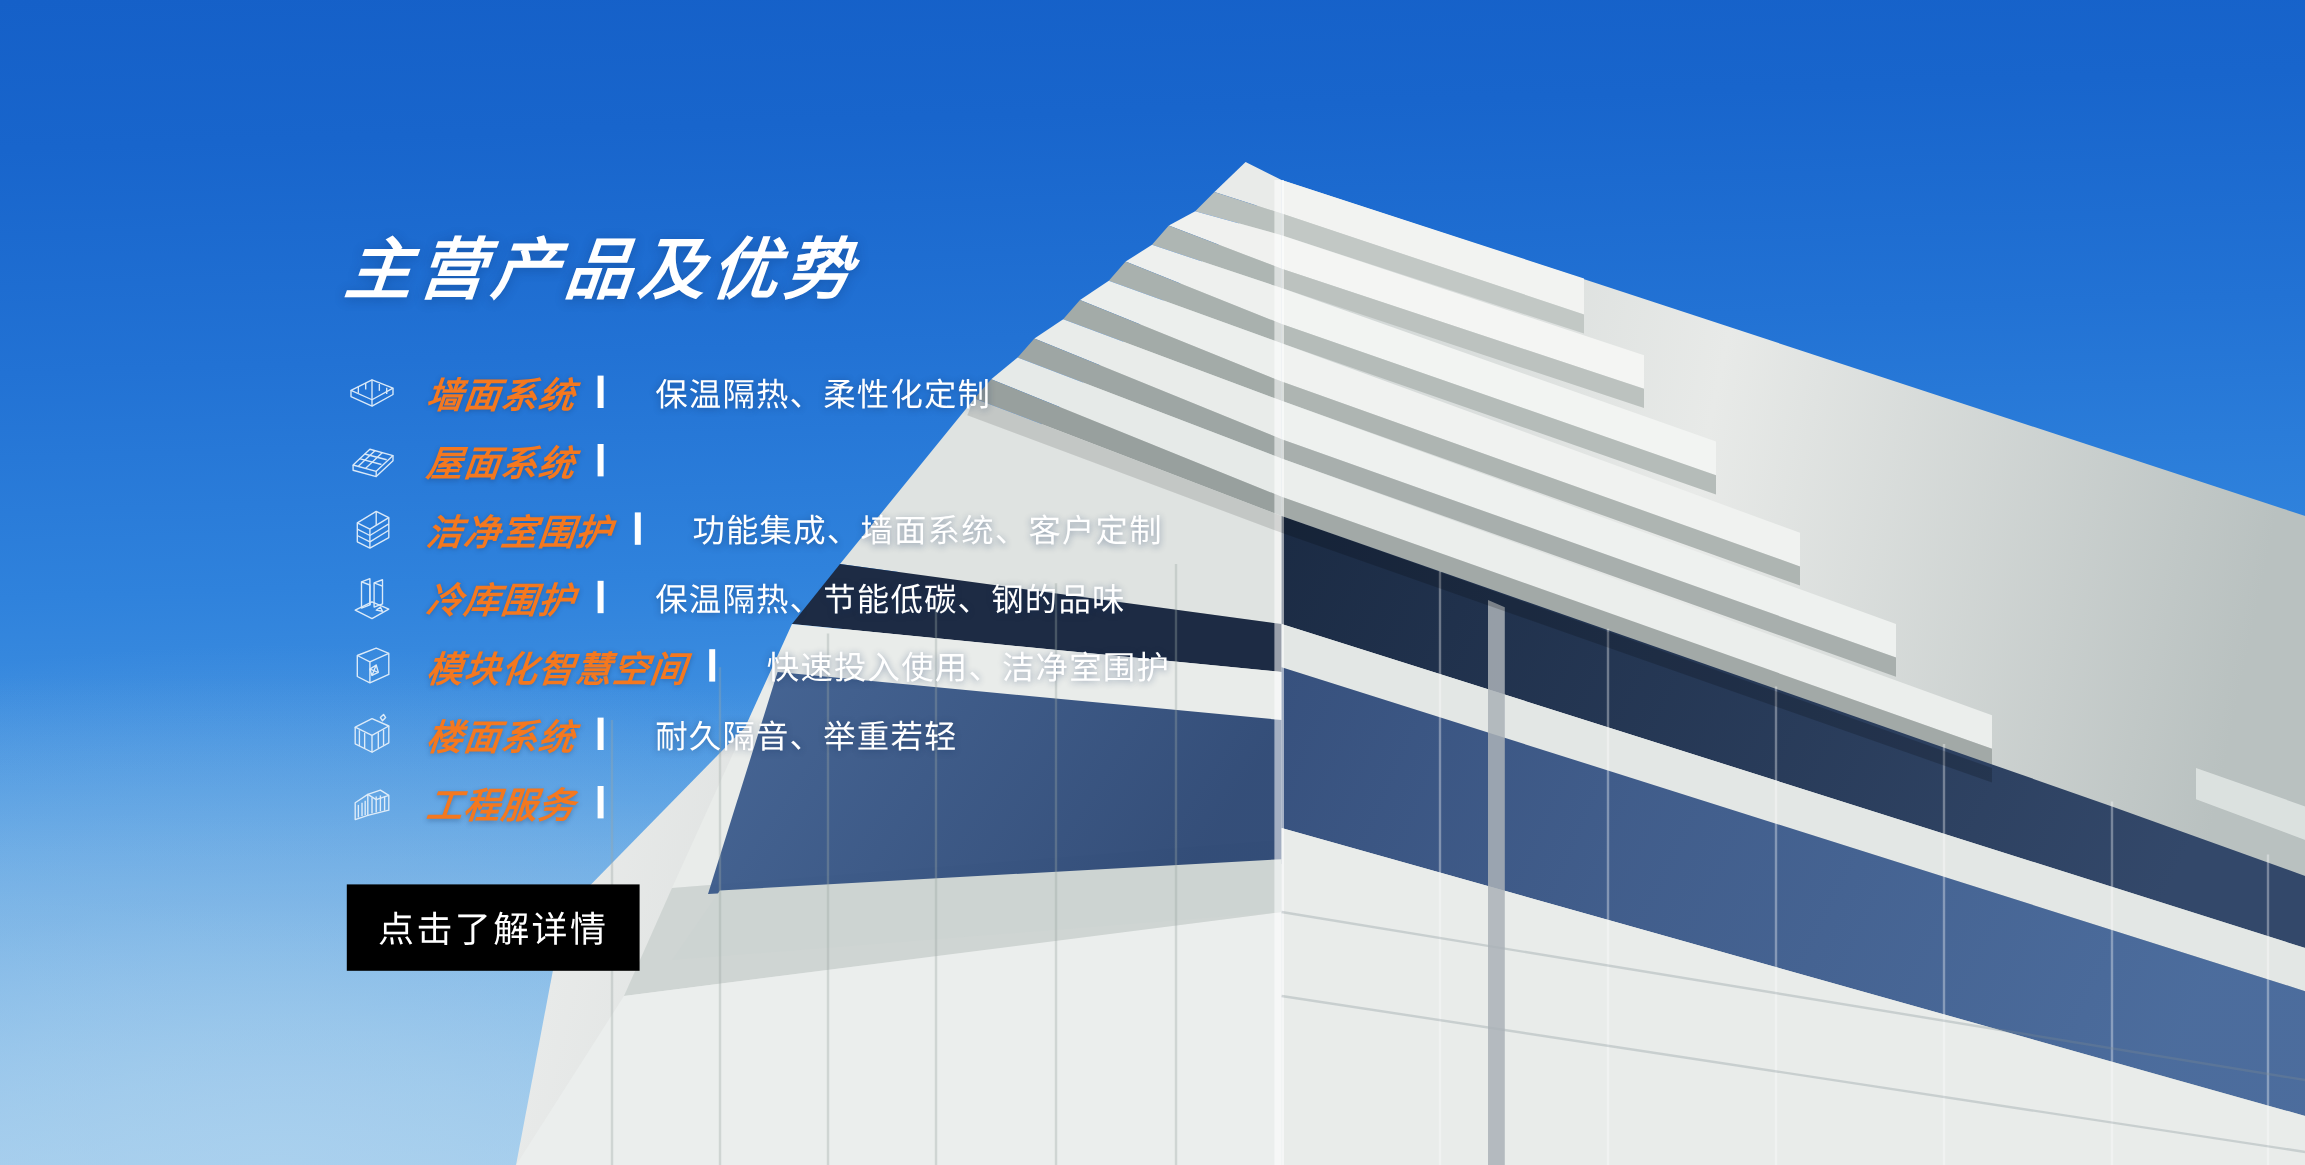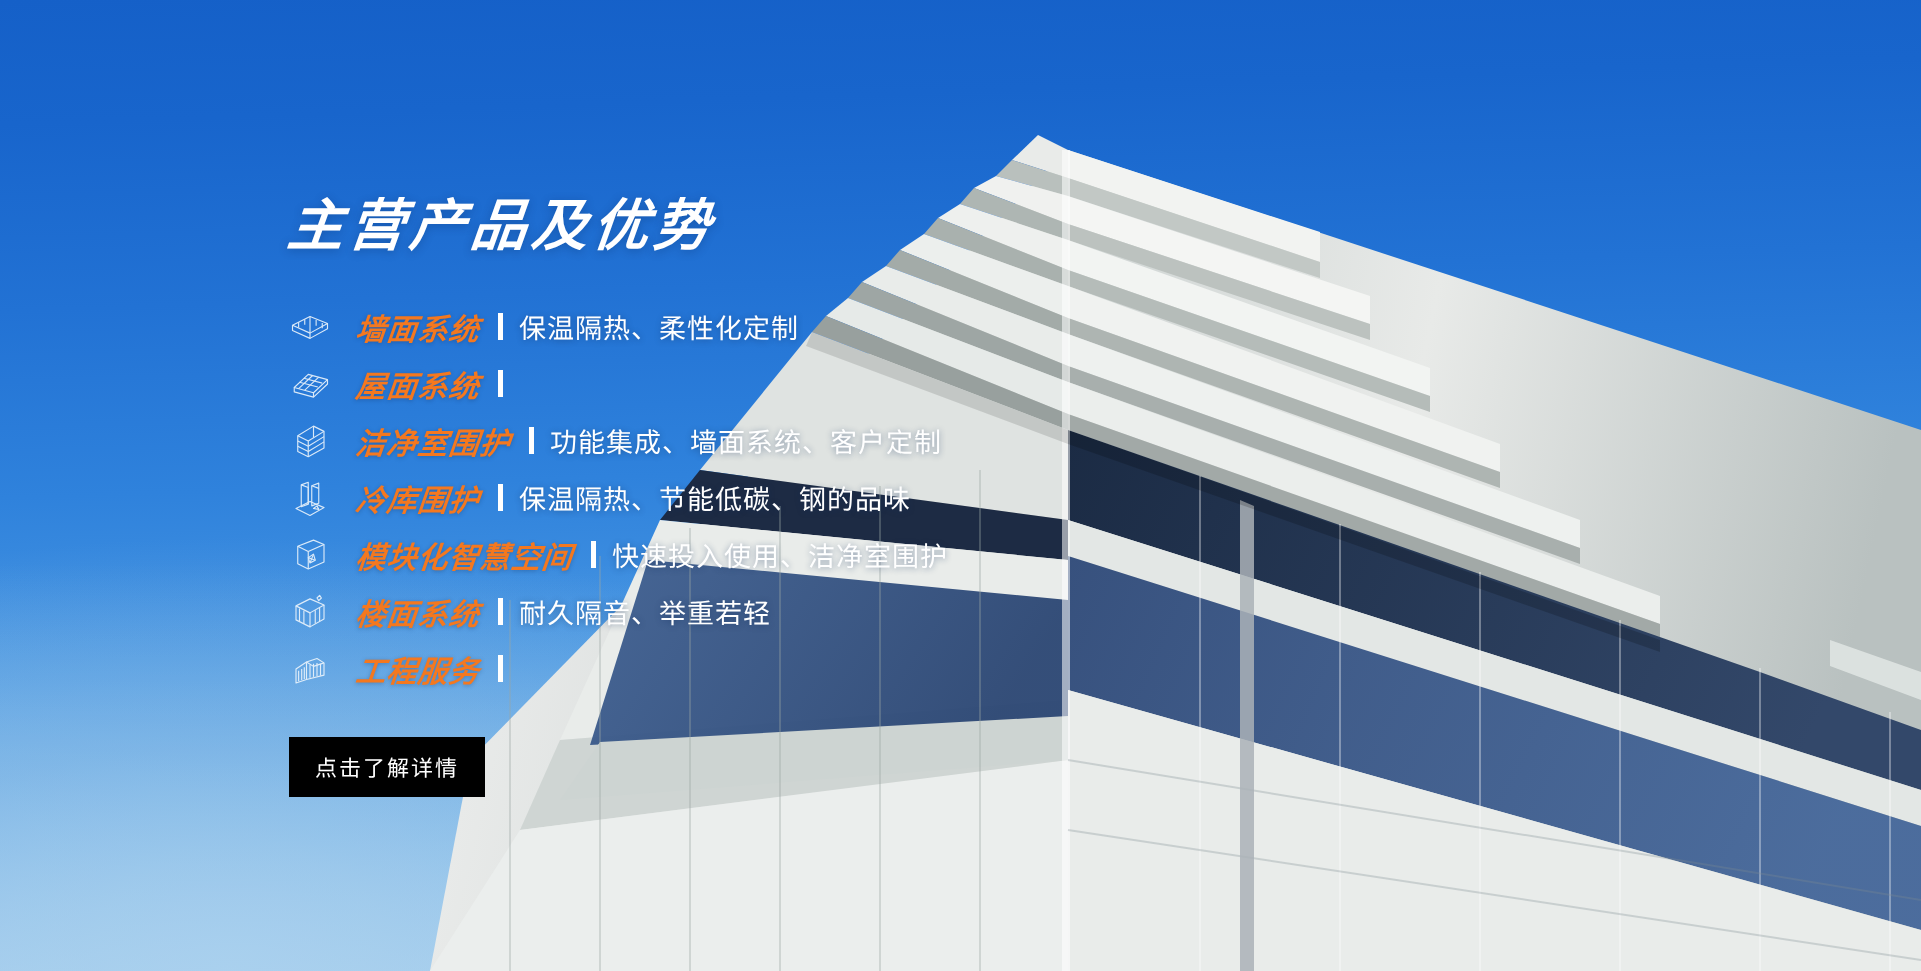--- a/index.html
+++ b/index.html
@@ -79,30 +79,31 @@
     background:#ffffff;
     margin:0 16px 0 18px;
     vertical-align:-3px;
     flex:0 0 auto;
   }
   .desc{
     font-size:27px;
     color:#ffffff;
     letter-spacing:1px;
     text-shadow:0 1px 6px rgba(15,45,90,.45);
+    margin-left:27px;
   }
 
   .cta{
     display:inline-block;
     margin-top:40px;
     margin-left:1px;
     padding:13px 26px 15px 26px;
     background:#000000;
     color:#ffffff;
-    font-size:22px;
+    font-size:30px;
     letter-spacing:2px;
     border:0;
     cursor:pointer;
     font-family:"DejaVu Sans","Liberation Sans",sans-serif;
   }
 </style>
 </head>
 <body>
 
 <div class="stage">

